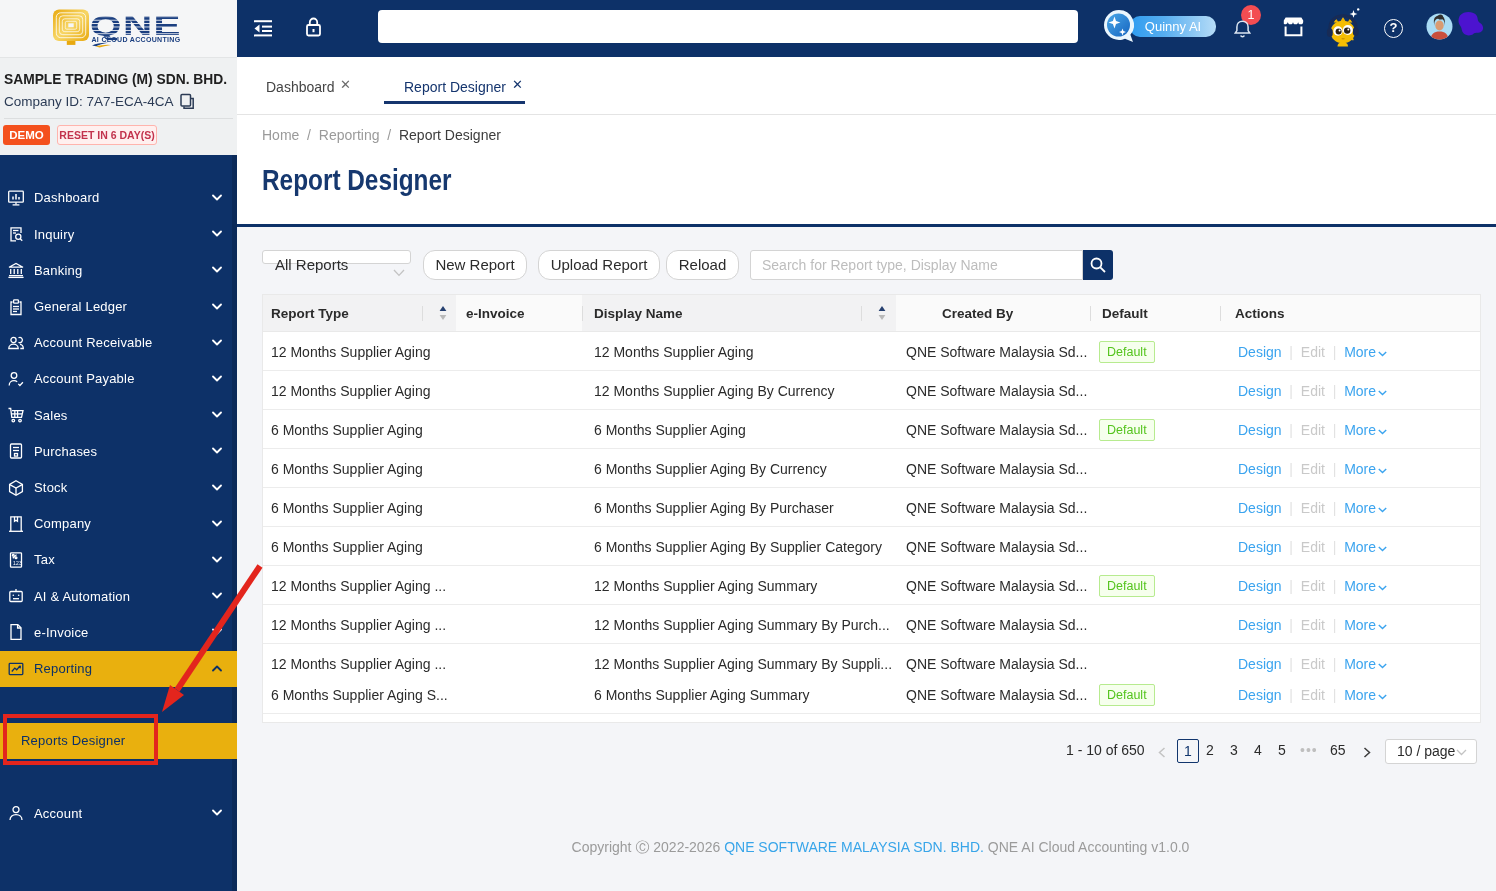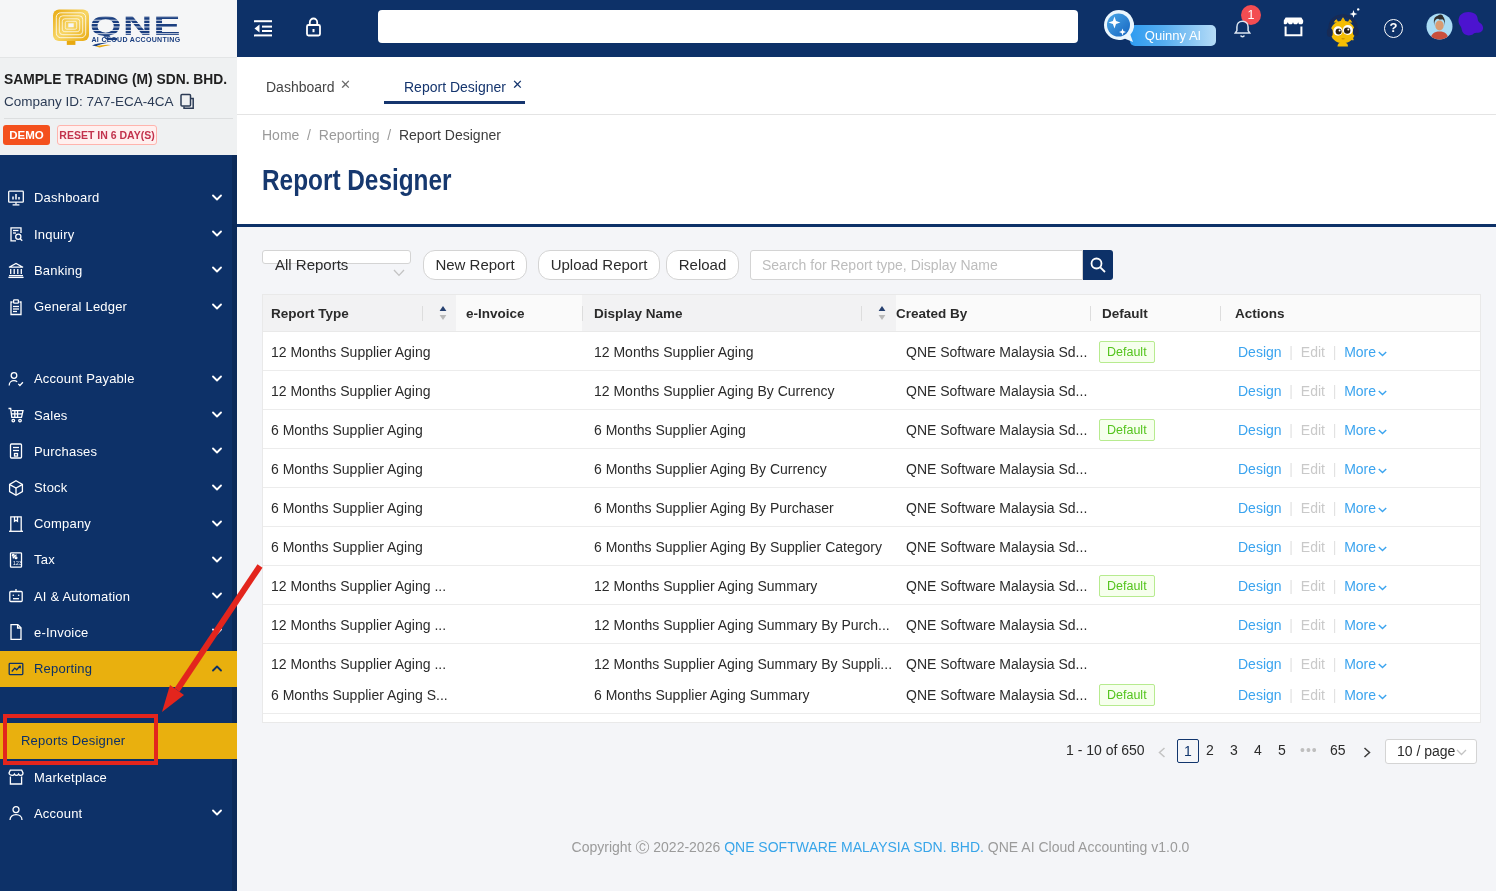--- a/index.html
+++ b/index.html
@@ -19,21 +19,21 @@
 .mi { position:absolute; left:0; width:237px; height:36.2px; display:flex; align-items:center; color:#fff; font-size:13px; letter-spacing:0.2px; }
 .mi .ic { position:absolute; left:7px; width:18px; height:18px; }
 .mi .lb { position:absolute; left:34px; white-space:nowrap; }
 .mi .ch { position:absolute; left:212px; top:50%; margin-top:-4px; }
 .mi.sub .lb { left:21px; }
 .mi.active { background:#e9b00e; color:#0d3168; }
 
 
 #topbar { position:absolute; left:237px; top:0; width:1259px; height:57px; background:#0d3168; }
 #searchbox { position:absolute; left:141px; top:10px; width:700px; height:33px; background:#fff; border-radius:4px; }
-#quinnypill { position:absolute; left:893px; top:16px; width:86px; height:21px; border-radius:5px; background:linear-gradient(90deg,#2e9cf0 0%, #57aef0 40%, #b6dcf7 100%); color:#fff; font-size:13px; text-align:center; line-height:21px;margin-top:9px; }
+#quinnypill { position:absolute; left:893px; top:16px; width:86px; height:21px; border-radius:10px; background:linear-gradient(90deg,#2e9cf0 0%, #57aef0 40%, #b6dcf7 100%); color:#fff; font-size:13px; text-align:center; line-height:21px; }
 #bellbadge { position:absolute; left:1004px; top:5px; width:20px; height:20px; border-radius:50%; background:#f34d52; color:#fff; font-size:12.5px; text-align:center; line-height:20px; }
 #helpcirc { position:absolute; left:1147px; top:19px; width:19px; height:19px; border-radius:50%; border:1.6px solid #fff; color:#fff; font-size:13px; font-weight:bold; text-align:center; line-height:16px; }
 
 
 #content { position:absolute; left:237px; top:57px; width:1259px; height:834px; background:#fff; }
 .tabtxt { position:absolute; top:22px; font-size:14px; white-space:nowrap; }
 .tabx { position:absolute; top:20px; font-size:13px; }
 #tabline { position:absolute; left:147px; top:44px; width:141px; height:3px; background:#15356e; }
 #tabdivider { position:absolute; left:0; top:57px; width:1259px; height:1px; background:#e4e4e4; }
 #crumbs { position:absolute; left:25px; top:70px; font-size:14px; color:#9a9a9a; }
@@ -166,20 +166,32 @@
             <rect x="6.6" y="1.8" width="4.8" height="3.4" rx="0.8" stroke="#ffffff" fill="none" stroke-width="1.3"></rect>
             <line x1="6" y1="8.5" x2="12" y2="8.5" stroke="#ffffff" fill="none" stroke-width="1.3"></line>
             <line x1="6" y1="11" x2="12" y2="11" stroke="#ffffff" fill="none" stroke-width="1.3"></line>
             <line x1="6" y1="13.5" x2="10" y2="13.5" stroke="#ffffff" fill="none" stroke-width="1.3"></line>
           </svg>
           <span class="lb">General Ledger</span>
           <svg class="ch" width="10" height="7" viewBox="0 0 10 7">
             <path d="M1 1.5L5 5.5L9 1.5" stroke="#ffffff" stroke-width="1.8" fill="none" stroke-linecap="round" stroke-linejoin="round"></path>
           </svg>
         </div>
+    <div class="mi" style="top:169.7px">
+          <svg class="ic" viewBox="0 0 18 18">
+            <circle cx="6.5" cy="6" r="2.6" stroke="#ffffff" fill="none" stroke-width="1.3"></circle>
+            <path d="M1.8 14.5c0-2.6 2.1-4.3 4.7-4.3s4.7 1.7 4.7 4.3z" stroke="#ffffff" fill="none" stroke-width="1.3"></path>
+            <path d="M11.5 3.8a2.6 2.6 0 11 0 4.5" stroke="#ffffff" fill="none" stroke-width="1.3"></path>
+            <path d="M13 10.4c2 .3 3.3 1.9 3.3 4.1h-3" stroke="#ffffff" fill="none" stroke-width="1.3"></path>
+          </svg>
+          <span class="lb">Account Receivable</span>
+          <svg class="ch" width="10" height="7" viewBox="0 0 10 7">
+            <path d="M1 1.5L5 5.5L9 1.5" stroke="#ffffff" stroke-width="1.8" fill="none" stroke-linecap="round" stroke-linejoin="round"></path>
+          </svg>
+        </div>
     <div class="mi" style="top:205.9px">
           <svg class="ic" viewBox="0 0 18 18">
             <circle cx="7" cy="5.5" r="2.8" stroke="#ffffff" fill="none" stroke-width="1.3"></circle>
             <path d="M2.2 15.5c0-3 2.2-4.8 4.8-4.8 1.2 0 2.3.35 3.2 1" stroke="#ffffff" fill="none" stroke-width="1.3"></path>
             <path d="M11.3 13.9l1.6 1.6 3-3.2" stroke="#ffffff" fill="none" stroke-width="1.3"></path>
           </svg>
           <span class="lb">Account Payable</span>
           <svg class="ch" width="10" height="7" viewBox="0 0 10 7">
             <path d="M1 1.5L5 5.5L9 1.5" stroke="#ffffff" stroke-width="1.8" fill="none" stroke-linecap="round" stroke-linejoin="round"></path>
           </svg>
@@ -274,27 +286,20 @@
             <path d="M4.8 11.5l3-3.4 1.9 1.7 3.4-3.9" stroke="#0d3168" fill="none" stroke-width="1.3"></path>
             <path d="M13.3 5.6l-0.1 2-1.9-0.4" stroke="#0d3168" fill="none" stroke-width="1.3"></path>
           </svg>
           <span class="lb">Reporting</span>
           <svg class="ch" width="10" height="7" viewBox="0 0 10 7">
             <path d="M1 5.5L5 1.5L9 5.5" stroke="#0d3168" stroke-width="1.8" fill="none" stroke-linecap="round" stroke-linejoin="round"></path>
           </svg>
         </div>
     <div class="mi sub active" style="top:567.9px">
           <span class="lb">Reports Designer</span>
-        </div>
-    <div class="mi" style="top:604.1px">
-          <svg class="ic" viewBox="0 0 18 18">
-            <path d="M3.4 8.6V16h11.2V8.6" stroke="#ffffff" fill="none" stroke-width="1.3"></path>
-            <path d="M2 5l1.3-2.8h11.4L16 5c0 1.3-.9 2.3-2.3 2.3-1 0-1.7-.5-2.1-1.2-.4.7-1.2 1.2-2.1 1.2s-1.7-.5-2.1-1.2C7 6.8 6.2 7.3 5.3 7.3 3.9 7.3 2 6.3 2 5z" stroke="#ffffff" fill="none" stroke-width="1.3"></path>
-          </svg>
-          <span class="lb">Marketplace</span>
         </div>
     <div class="mi" style="top:640.3px">
           <svg class="ic" viewBox="0 0 18 18">
             <circle cx="9" cy="5.6" r="3" stroke="#ffffff" fill="none" stroke-width="1.3"></circle>
             <path d="M3 16c0-3.3 2.7-5.3 6-5.3s6 2 6 5.3" stroke="#ffffff" fill="none" stroke-width="1.3"></path>
           </svg>
           <span class="lb">Account</span>
           <svg class="ch" width="10" height="7" viewBox="0 0 10 7">
             <path d="M1 1.5L5 5.5L9 1.5" stroke="#ffffff" stroke-width="1.8" fill="none" stroke-linecap="round" stroke-linejoin="round"></path>
           </svg>
@@ -416,21 +421,21 @@
             <path d="M5 15L1.6 10h6.8z" fill="#b9b9b9"></path>
           </svg>
           <div class="th" style="left:203px;">e-Invoice</div>
           <div class="thsep" style="left:319px;"></div>
           <div class="th" style="left:331px;">Display Name</div>
           <div class="thsep" style="left:598px;"></div>
           <svg width="10" height="16" viewBox="0 0 10 16" style="left:614px;position:absolute;top:10px;">
             <path d="M5 1L8.4 6H1.6z" fill="#26406f"></path>
             <path d="M5 15L1.6 10h6.8z" fill="#b9b9b9"></path>
           </svg>
-          <div class="th" style="left:633px;">Created By</div>
+          <div class="th" style="left:679px;">Created By</div>
           <div class="thsep" style="left:827px;"></div>
           <div class="th" style="left:839px;">Default</div>
           <div class="thsep" style="left:957px;"></div>
           <div class="th" style="left:972px;">Actions</div>
         </div>
       <div class="trow" style="top:37px;">
           <div class="td" style="left:8px;">12 Months Supplier Aging</div>
           <div class="td" style="left:331px;">12 Months Supplier Aging</div>
           <div class="td" style="left:643px;">QNE Software Malaysia Sd...</div>
           <div class="tag">Default</div>

